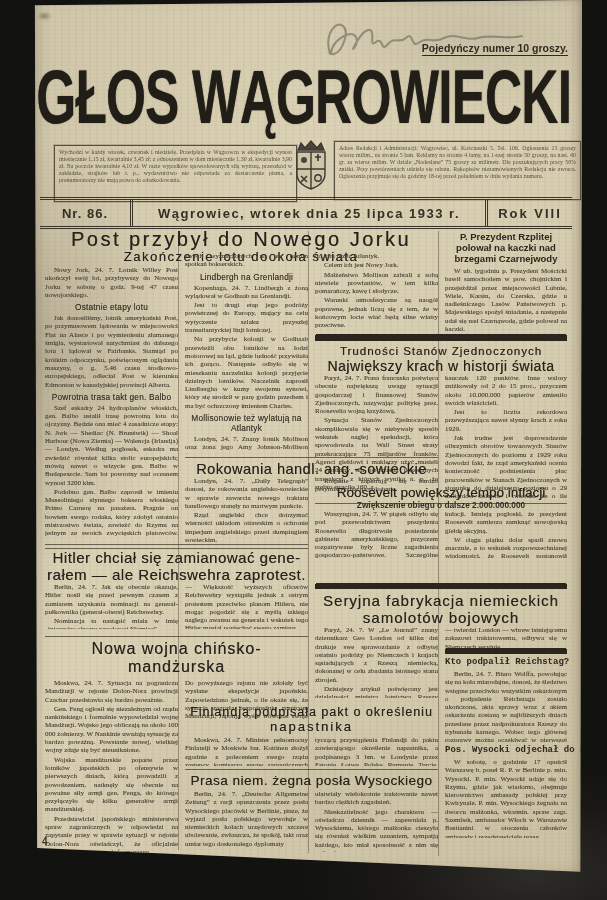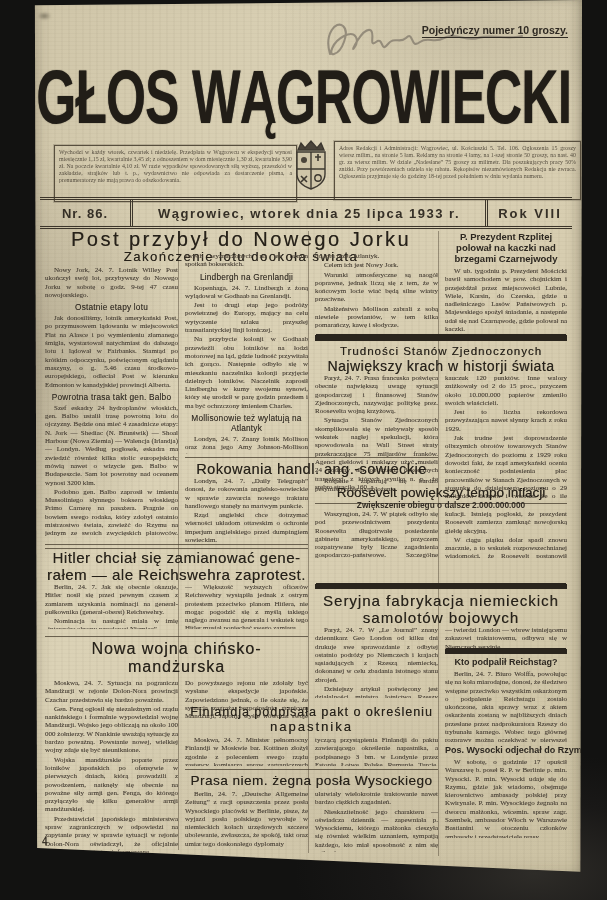--- a/index.html
+++ b/index.html
@@ -15,21 +15,21 @@
            repeating-linear-gradient(0deg, rgba(95,85,65,.035) 0 1px, transparent 1px 4px),
            linear-gradient(115deg,#cfc5a8 0%,#dbd2b6 35%,#d7cdb0 68%,#ccc2a3 100%);
          clip-path:polygon(1.6% 0.6%, 100% 0%, 99.7% 98.4%, 2% 95.7%);
          box-shadow:inset 14px 0 20px -12px rgba(40,34,22,.55),
                     inset -8px 0 14px -9px rgba(40,34,22,.4),
                     inset 0 -14px 24px -12px rgba(40,34,22,.5);}
   #paper > *{position:absolute;}
   .ink{color:#2b261f;}
   
   #handwriting{left:290px;top:14px;width:215px;height:52px;}
-  #price{right:14px;top:24px;width:190px;text-align:right;
+  #price{right:14px;top:42px;width:190px;text-align:right;
          font-family:"Liberation Sans",sans-serif;font-weight:bold;font-size:10.5px;
          color:#2f2a23;}
   #price span{border-bottom:1.6px solid #2f2a23;padding-bottom:1px;}
   #masthead{left:8px;top:50px;width:540px;height:92px;display:flex;align-items:center;justify-content:center;}
   #masthead .t{font-family:"Liberation Sans",sans-serif;font-weight:bold;font-size:56px;
         letter-spacing:-1px;white-space:nowrap;color:#211d17;
         transform:scale(.92,1.36);text-shadow:0 0 1px rgba(33,29,23,.7);}
   .infobox{border:1px solid #584f3e;padding:3px 4px;font-size:5.9px;line-height:7px;
            text-align:justify;color:#564e40;box-shadow:0 0 0 1px rgba(88,79,62,.25);}
   #infoL{left:28px;top:145px;width:233px;height:49px;overflow:hidden;}
@@ -86,21 +86,21 @@
   #roosevelt .cL{width:123px;height:48px;margin-right:7px;}
   #roosevelt .cR{width:122px;height:48px;}
   #seryjna-bar{left:289px;top:584px;width:252px;height:5px;}
   #seryjna{left:289px;top:592px;width:252px;}
   #seryjna .l1,#seryjna .l2{font-size:15px;line-height:17px;letter-spacing:1px;}
   #seryjna .cL{width:123px;height:72px;margin-right:7px;}
   #seryjna .cR{width:122px;height:26px;}
   #reichstag-bar{left:419px;top:649px;width:122px;height:5px;}
   #reichstag{left:419px;top:657px;width:122px;}
   #wysocki{left:419px;top:745px;width:122px;}
-  .minihead{font-family:Liberation Sans, sans-serif;font-weight:bold;font-size:9px;line-height:11px;
+  .minihead{font-family:Liberation Mono, monospace;font-weight:bold;font-size:9px;line-height:11px;
             text-align:center;color:#2c2720;white-space:nowrap;margin-bottom:2px;}
   #reichstag .coltext{height:72px;}
   #wysocki .coltext{height:80px;}
   #hitler-rule{left:19px;top:544px;width:263px;height:3px;border-top:1px solid rgba(70,60,45,.75);border-bottom:1px solid rgba(70,60,45,.75);}
   #hitler{left:19px;top:549px;width:263px;}
   #hitler .l1,#hitler .l2{font-size:15px;line-height:17px;letter-spacing:.5px;}
   #hitler .row{margin-top:0;}
   #hitler .cL{width:133px;height:46px;margin-right:7px;}
   #hitler .cR{width:123px;height:46px;}
   #wojna-rule{left:19px;top:636px;width:263px;}
@@ -189,22 +189,22 @@
         <div class="sub">Lindbergh na Grenlandji</div>
         <p class="para">Kopenhaga, 24. 7. Lindbergh z żoną wylądował w Godhaab na Grenlandji.</p>
         <p class="para">Jest to drugi etap jego podróży powietrznej do Europy, mający na celu wytyczenie szlaku przyszłej transatlantyckiej linji lotniczej.</p>
         <p class="para">Na przybycie kolonji w Godhaab przewieźli obu lotników na łodzi motorowej na ląd, gdzie ludność przywitała ich gorąco. Następnie odbyło się w mieszkaniu naczelnika kolonji przyjęcie dzielnych lotników. Naczelnik zaprosił Lindbergha w kumy swojemu synowi, który się urodził w parę godzin przedtem i ma być ochrzczony imieniem Charles.</p>
         <div class="sub">Mollisonowie też wylatują na Atlantyk</div>
         <p class="para">Londyn, 24. 7. Znany lotnik Mollison oraz żona jego Amy Johnson-Mollison (która szkalowała Polskę za gościnne przyjęcie), wystartowali w sobotę w południe z Pendine Sands na aparacie „Żeglarz”</p>
       </div>
     <div id="post-c3" class="coltext">
         <p class="para cont">do lotu przez Atlantyk.</p>
         <p class="para">Celem ich jest Nowy Jork.</p>
+        <p class="para">Małżeństwo Mollison zabrali z sobą niewiele prowiantów, w tem kilka pomarańczy, kawę i słodycze.</p>
         <p class="para">Warunki atmosferyczne są naogół poprawne, jednak liczą się z tem, że w końcowym locie wiać będą silne wiatry przeciwne.</p>
-        <p class="para">Małżeństwo Mollison zabrali z sobą niewiele prowiantów, w tem kilka pomarańczy, kawę i słodycze.</p>
       </div>
 
     <div id="president">
       <div class="ph">P. Prezydent Rzplitej polował na kaczki nad brzegami Czarnejwody</div>
       <div class="coltext">
           <p class="para">W ub. tygodniu p. Prezydent Mościcki bawił samochodem w pow. chojnickim i przejeżdżał przez miejscowości Lubnie, Wiele, Karsin, do Czerska, gdzie u nadleśniczego Lasów Państwowych p. Majewskiego spożył śniadanie, a następnie udał się nad Czarnąwodę, gdzie polował na kaczki.</p>
         </div>
     </div>
 
     <div id="krach-bar" class="blackbar"></div>

